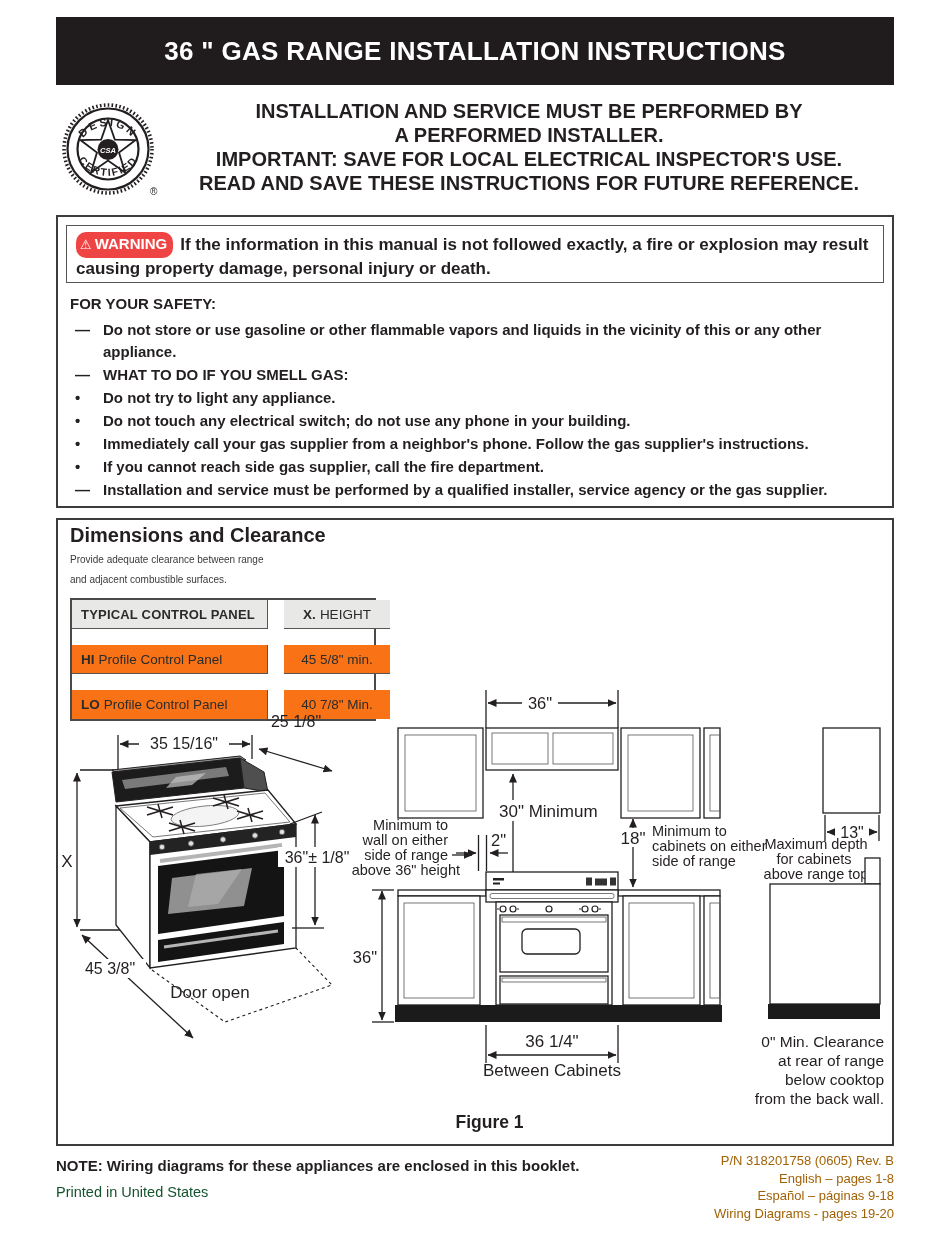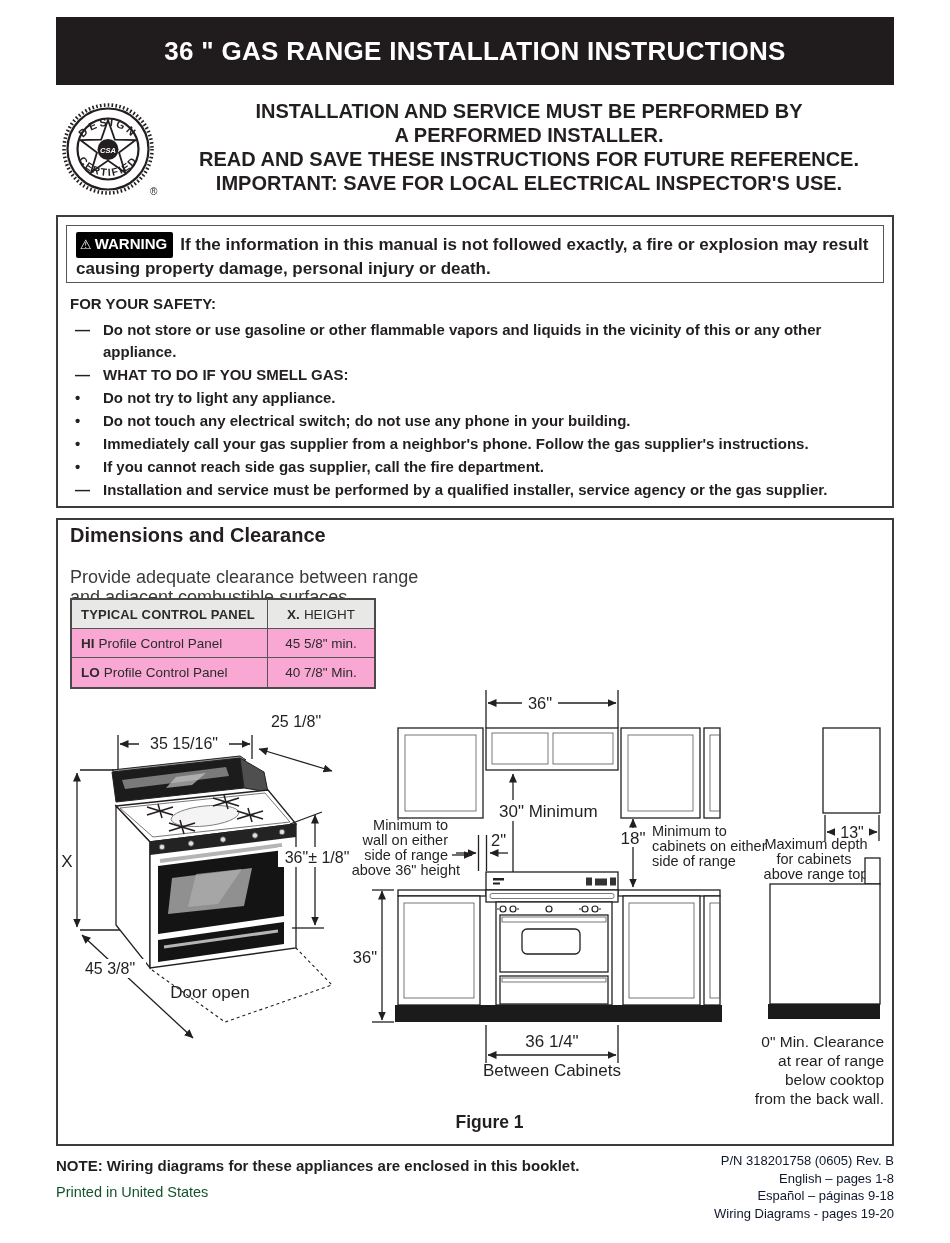--- a/index.html
+++ b/index.html
@@ -10,38 +10,38 @@
   .title-bar{left:56px;top:17px;width:838px;height:68px;background:#201c1d;color:#fff;
              display:flex;align-items:center;justify-content:center;
              font-size:26px;font-weight:bold;letter-spacing:.3px;}
 
   .intro-lines{left:168px;top:99px;width:722px;text-align:center;font-weight:bold;
                font-size:20px;line-height:24px;}
 
   .safety-box{left:56px;top:215px;width:838px;height:293px;border:2px solid #3c3c3c;box-sizing:border-box;}
   .warning-box{left:66px;top:225px;width:818px;height:58px;border:1.5px solid #555;box-sizing:border-box;
                padding:6px 9px;font-size:17px;font-weight:bold;line-height:22px;}
-  .wbadge{display:inline-block;background:#000000;color:#fff;font-weight:bold;font-size:15px;
-          padding:1px 6px 2px 4px;border-radius:2px;margin-right:7px;vertical-align:1px;}
+  .wbadge{display:inline-block;background:#ef4444;color:#fff;font-weight:bold;font-size:15px;
+          padding:1px 6px 2px 4px;border-radius:10px;margin-right:7px;vertical-align:1px;}
   .wbadge .tri{font-size:13px;margin-right:3px;}
 
   .safety-list{left:70px;top:295px;width:814px;}
   .safety-heading{font-size:15px;font-weight:bold;margin-bottom:7px;}
   .s-item{display:flex;font-weight:bold;font-size:15px;line-height:21.5px;margin-bottom:1.5px;}
   .s-item .marker{width:28px;flex:none;padding-left:5px;}
   .s-item .txt{flex:1;}
 
   .dim-box{left:56px;top:518px;width:838px;height:628px;border:2px solid #3c3c3c;box-sizing:border-box;}
   .dim-heading{left:70px;top:524px;font-size:20px;font-weight:bold;}
-  .dim-intro{left:70px;top:568px;font-size:18px;line-height:19.5px;color:#3a3a3a;}
+  .dim-intro{left:70px;top:550px;font-size:10px;line-height:19.5px;color:#3a3a3a;}
 
   .dim-table{left:70px;top:598px;width:306px;border:2px solid #4a4a4a;box-sizing:border-box;
-             display:grid;grid-template-columns:196px 106px;}
+             display:grid;grid-template-columns:196px 106px;gap:16px;}
   .tcell{box-sizing:border-box;font-size:13.5px;display:flex;align-items:center;height:29px;
-         border-bottom:1px solid #555;padding:0 9px;background:#f9a8d4;color:#2b2b2b;}
+         border-bottom:1px solid #555;padding:0 9px;background:#f97316;color:#2b2b2b;}
   .tcell.c1{border-right:1px solid #555;}
   .tcell.c2{justify-content:center;}
   .tcell.th{background:#e8e8e6;}
   .tcell.th.c1{font-weight:bold;font-size:13px;letter-spacing:.2px;}
   .tcell.b0{border-bottom:none;}
   .tcell b{margin-right:4px;}
 
   .fig{left:56px;top:685px;}
   .fig text{fill:#231f20;font-family:"Liberation Sans","DejaVu Sans",sans-serif;}
   .fig .ln{stroke:#231f20;stroke-width:1.3;fill:none;}
@@ -49,21 +49,21 @@
   .fig .wht{fill:#fff;stroke:#231f20;stroke-width:1.3;}
   .fig .dark{fill:#1c1c1c;stroke:#231f20;stroke-width:1;}
   .fig .lbl-bg{fill:#fff;stroke:none;}
   .t14{font-size:14.5px;} .t15{font-size:15.5px;} .t16{font-size:16px;}
   .t165{font-size:16.5px;} .t17{font-size:17px;}
 
   .figure-caption{left:56px;top:1112px;width:867px;text-align:center;font-weight:bold;font-size:17.5px;}
 
   .foot-note{left:56px;top:1157px;font-size:15px;font-weight:bold;}
   .foot-printed{left:56px;top:1184px;font-size:14.5px;color:#14532d;}
-  .foot-right{left:550px;top:1152px;width:344px;text-align:right;font-size:13px;line-height:17.5px;color:#0f172a;}
+  .foot-right{left:550px;top:1152px;width:344px;text-align:right;font-size:13px;line-height:17.5px;color:#a16207;}
 </style>
 </head>
 <body>
 
 <div class="page">
 
   <div class="abs title-bar">36 " GAS RANGE INSTALLATION INSTRUCTIONS</div>
 
   <svg class="abs" style="left:58px;top:100px;" width="102" height="102" viewBox="0 0 102 102">
     <g stroke="#231f20" fill="none">
@@ -83,22 +83,22 @@
     </text>
     <text font-size="10.5" font-weight="bold" fill="#231f20" letter-spacing="1.6">
       <textPath href="#arcBottom" startOffset="50%" text-anchor="middle">CERTIFIED</textPath>
     </text>
     <text x="92" y="95" font-size="10" fill="#231f20">®</text>
   </svg>
 
   <div class="abs intro-lines">
     <div>INSTALLATION AND SERVICE MUST BE PERFORMED BY</div>
     <div>A PERFORMED INSTALLER.</div>
+    <div>IMPORTANT: SAVE FOR LOCAL ELECTRICAL INSPECTOR'S USE.</div>
     <div>READ AND SAVE THESE INSTRUCTIONS FOR FUTURE REFERENCE.</div>
-    <div>IMPORTANT: SAVE FOR LOCAL ELECTRICAL INSPECTOR'S USE.</div>
   </div>
 
   <div class="abs safety-box"></div>
 
   <div class="abs warning-box">
     <span class="wbadge"><span class="tri">⚠</span><span>WARNING</span></span><span>If the information in this manual is not followed exactly, a fire or explosion may result causing property damage, personal injury or death.</span>
   </div>
 
   <div class="abs safety-list">
     <div class="safety-heading">FOR YOUR SAFETY:</div>

